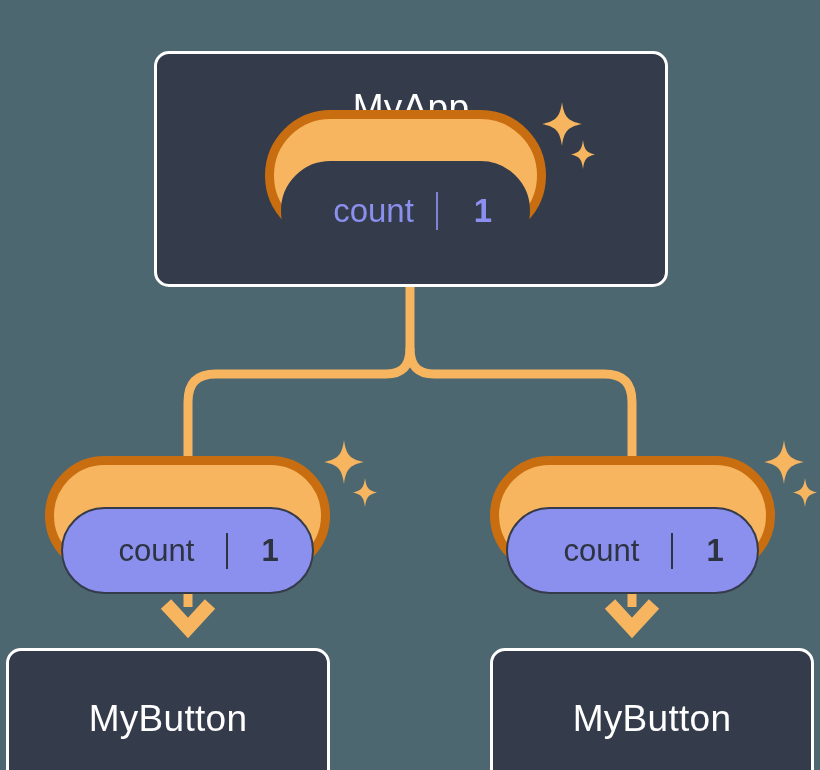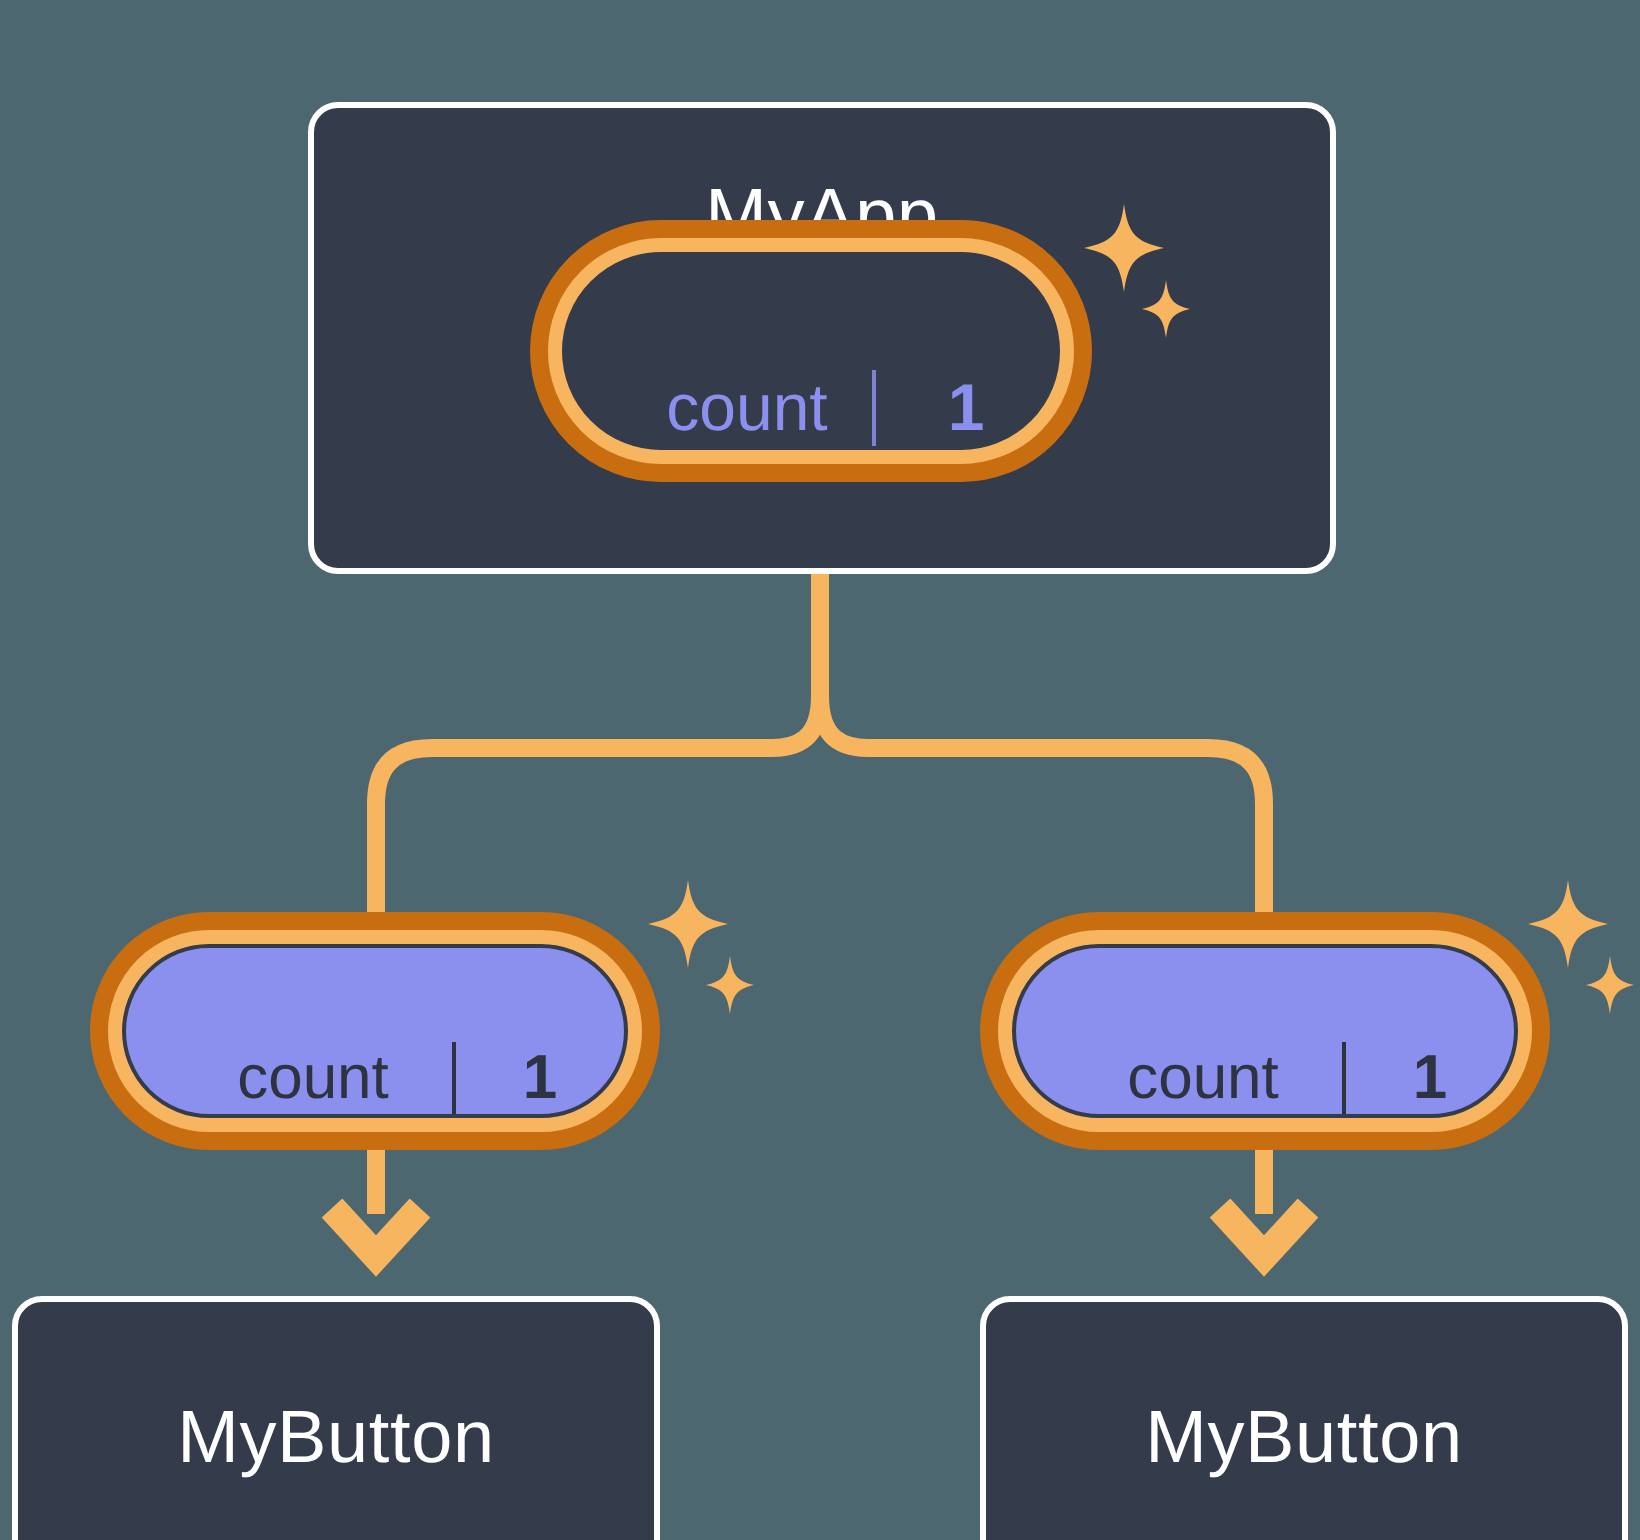--- a/index.html
+++ b/index.html
@@ -82,22 +82,23 @@
     background: #f7b55f;
     padding: 7px;
   }
 
   .pill-inner {
     width: 100%;
     height: 100%;
     box-sizing: border-box;
     border-radius: 999px;
     display: flex;
-    align-items: flex-end;
+    align-items: center;
     overflow: hidden;
+    margin-top: 35px;
   }
 
   .pill-cell {
     display: flex;
     align-items: center;
     justify-content: center;
     box-sizing: border-box;
     white-space: nowrap;
   }
   .pill-key {

